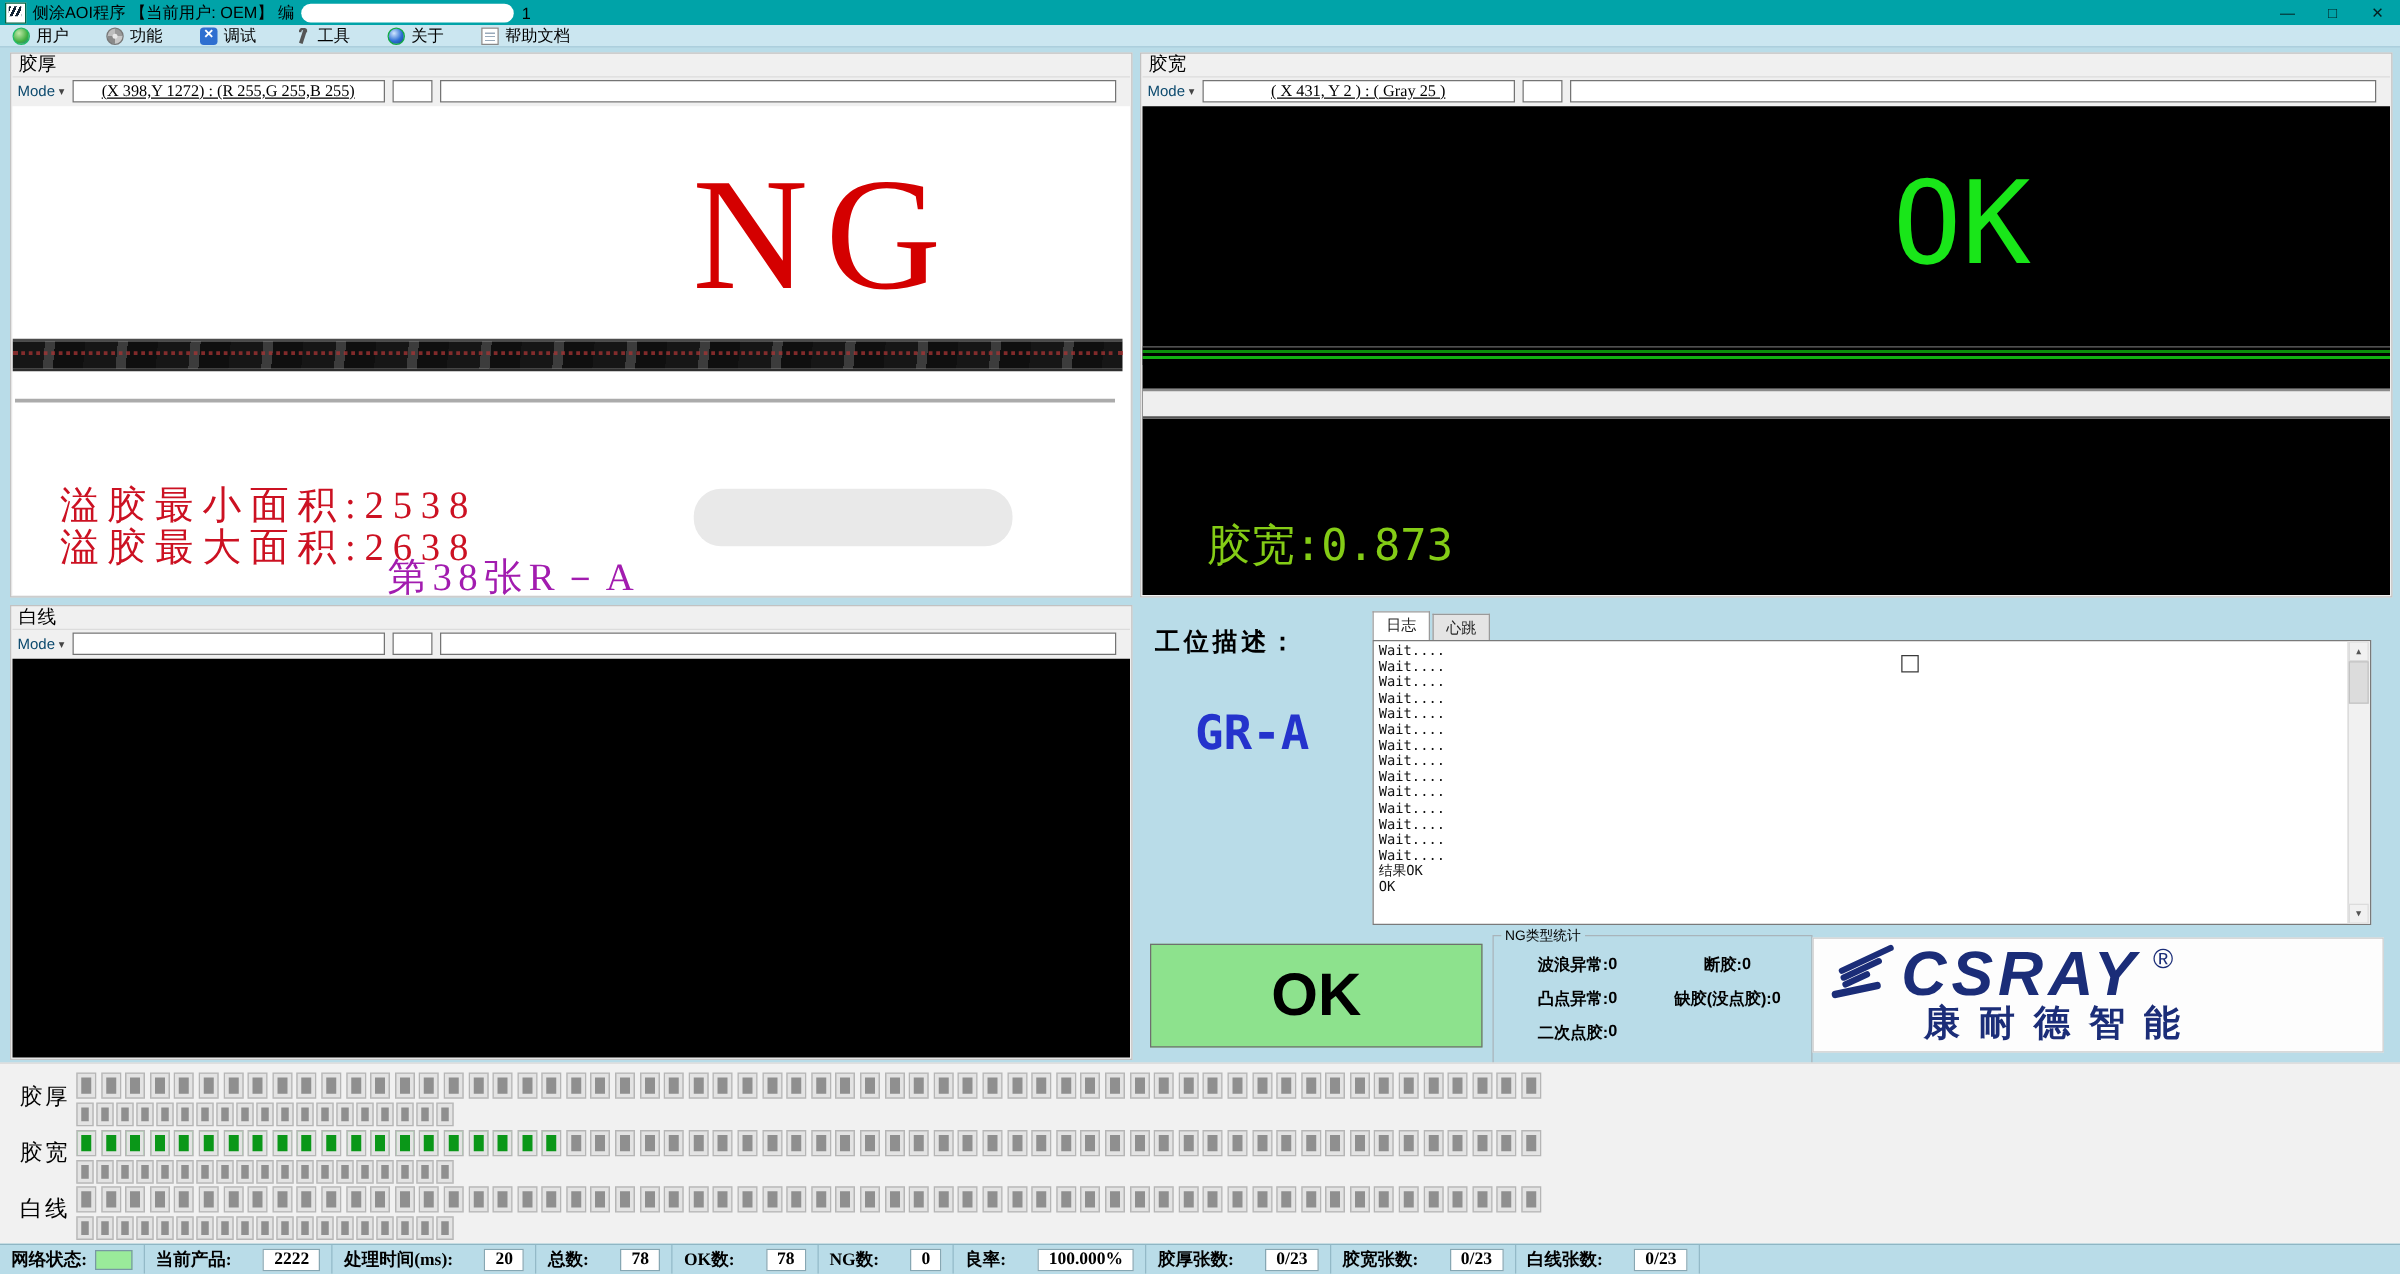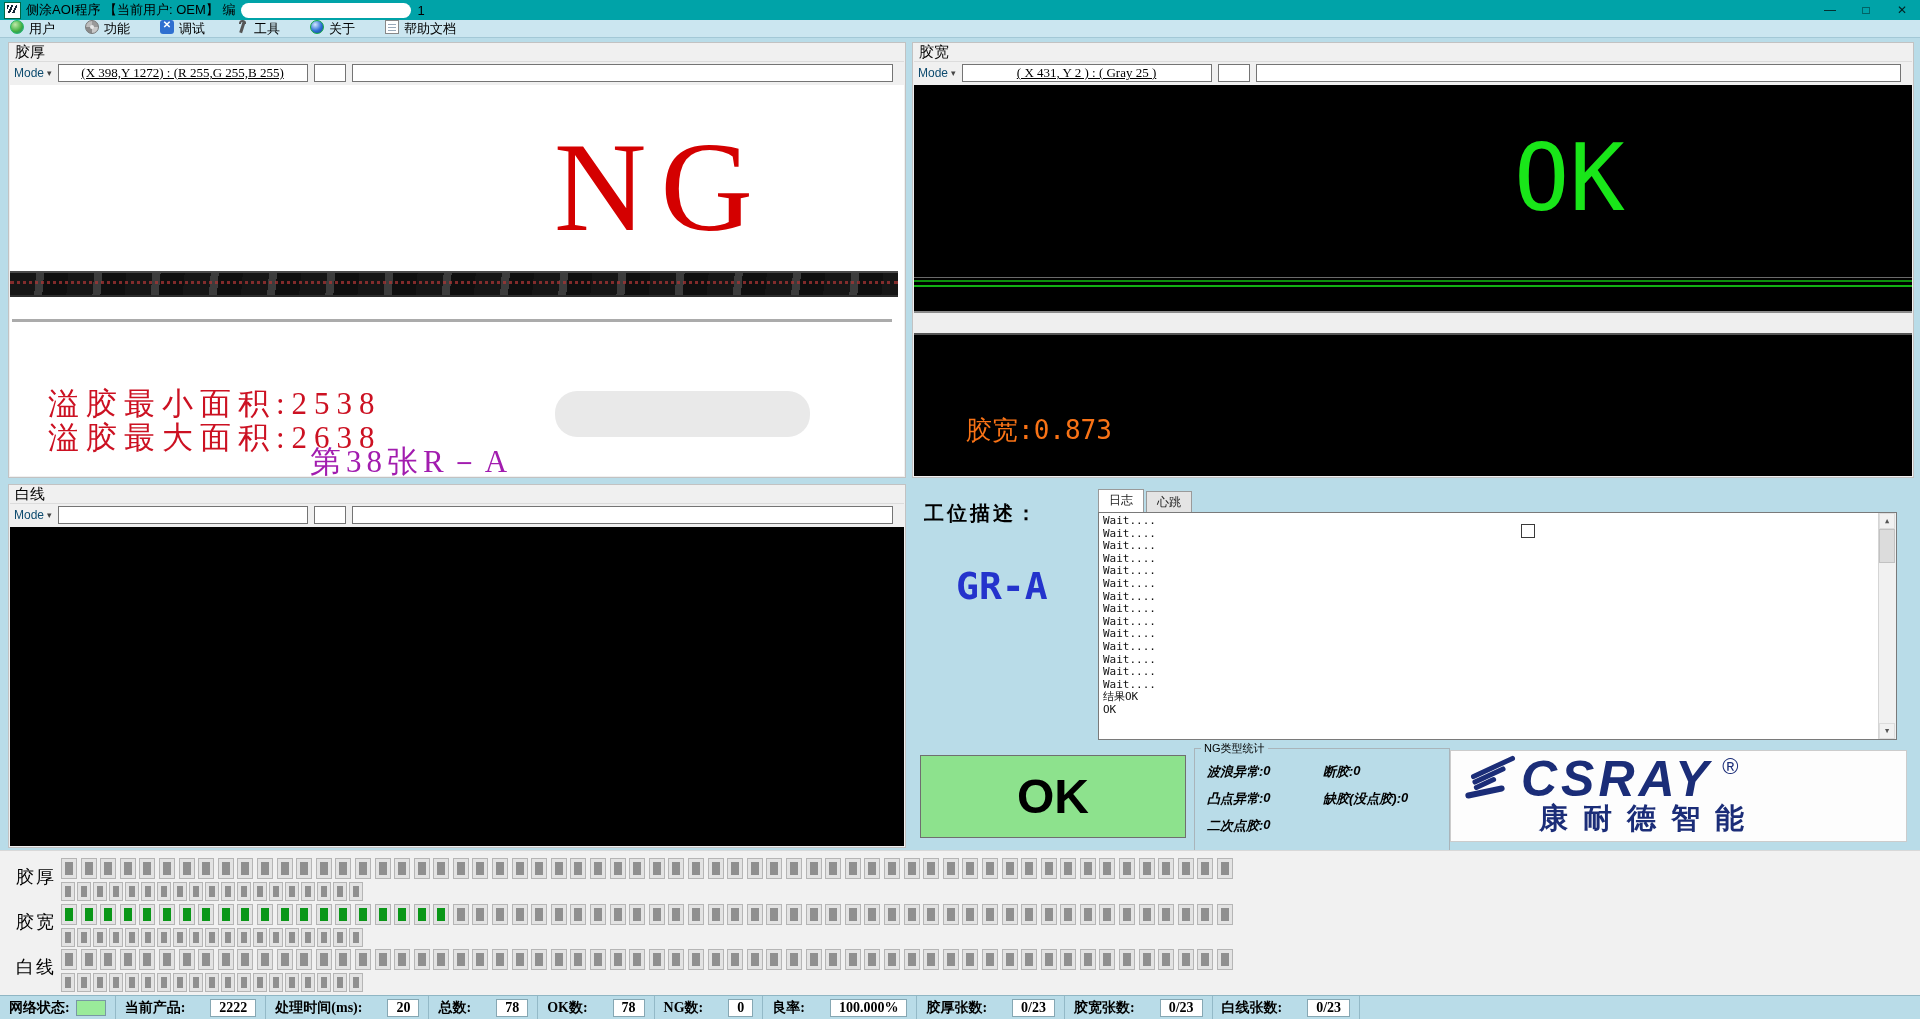--- a/index.html
+++ b/index.html
@@ -16,21 +16,21 @@
   .title-text{white-space:nowrap;}
   .title-redact{width:170px;height:15px;background:#fff;border-radius:8px;margin:0 6px;}
   .win-controls{margin-left:auto;display:flex;height:100%;}
   .win-btn{width:36px;height:100%;display:flex;align-items:center;justify-content:center;
            font-size:12px;color:#041f1f;cursor:default;}
 
   
   .menubar{position:absolute;left:0;top:20px;width:1920px;height:18px;background:#cbe6f0;
            border-bottom:1px solid #a3c8d6;display:flex;align-items:center;gap:30px;
            padding-left:10px;box-sizing:border-box;font-size:13px;}
-  .menu-item{display:flex;gap:5px;cursor:default;}
+  .menu-item{display:flex;align-items:center;gap:5px;cursor:default;}
   .mi-icon{width:14px;height:14px;display:inline-block;position:relative;flex:0 0 auto;}
   .icon-user{border-radius:50%;background:radial-gradient(circle at 35% 30%,#bfe8a8,#3fae3f 60%,#1d7a9e);border:1px solid #2b6;box-sizing:border-box;}
   .icon-gear{background:conic-gradient(#9a9a9a 0 25%,#c9c9c9 0 50%,#8a8a8a 0 75%,#bdbdbd 0);border-radius:50%;border:1px solid #777;box-sizing:border-box;}
   .icon-gear:before{content:"";position:absolute;left:4px;top:4px;width:4px;height:4px;background:#e8e8e8;border-radius:50%;}
   .icon-debug{background:#2f6fd0;border-radius:3px;}
   .icon-debug:before{content:"✕";position:absolute;left:0;top:-1px;width:14px;text-align:center;color:#fff;font-size:10px;font-weight:bold;}
   .icon-tools{width:8px;margin:0 3px;}
   .icon-tools:before{content:"";position:absolute;left:3px;top:1px;width:3px;height:12px;background:#555;transform:rotate(18deg);}
   .icon-tools:after{content:"";position:absolute;left:1px;top:0;width:7px;height:4px;border:2px solid #555;border-bottom:none;border-radius:4px 4px 0 0;box-sizing:border-box;}
   .icon-about{border-radius:50%;background:radial-gradient(circle at 35% 30%,#cfe6ff,#2e6fd4 55%,#123f8a);border:1px solid #1a4;box-sizing:border-box;}
@@ -71,21 +71,21 @@
            font-size:31px;letter-spacing:5px;color:#a21caf;white-space:nowrap;}
 
   
   .ok-text{position:absolute;left:600px;top:48px;font-family:"DejaVu Sans Mono",monospace;
            font-size:92px;line-height:1;color:#19e619;}
   .band-green{position:absolute;left:0;right:0;top:192px;height:14px;border-top:1px solid #6a6a6a;
            background:repeating-linear-gradient(180deg,#000 0 2px,#0b8f0b 2px 4px,#000 4px 7px,#12b012 7px 9px,#000 9px 14px);}
   .band-white{position:absolute;left:0;right:0;top:226px;height:20px;background:#efefef;
            border-top:2px solid #8a8a8a;border-bottom:2px solid #555;}
   .measure-text{position:absolute;left:52px;top:328px;font-family:"DejaVu Sans Mono",monospace;
-           font-size:26px;color:#f97316;}
+           font-size:35px;color:#84cc16;}
 
   
   .quadrant{position:absolute;left:912px;top:446px;width:1002px;height:364px;}
   .station-label{position:absolute;left:12px;top:16px;font-size:20px;font-weight:bold;letter-spacing:3px;}
   .station-value{position:absolute;left:44px;top:80px;font-size:38px;color:#2433cc;
            font-family:"DejaVu Sans Mono",monospace;font-weight:bold;}
   .log-panel{position:absolute;left:186px;top:8px;width:799px;}
   .tabs{display:flex;height:20px;align-items:flex-end;}
   .tab{font-size:12px;padding:2px 10px 1px;background:#e4e4e4;border:1px solid #9a9a9a;
        border-bottom:none;margin-right:2px;color:#222;}
@@ -101,21 +101,21 @@
   .sb-thumb{position:absolute;left:0;top:16px;width:16px;height:34px;background:#dcdcdc;border:1px solid #c2c2c2;box-sizing:border-box;}
   .float-checkbox{position:absolute;left:609px;top:40px;width:12px;height:12px;background:#fff;border:1px solid #3a3a3a;}
   .ok-banner{position:absolute;left:8px;top:271px;width:266px;height:83px;background:#8de28d;
        border:1px solid #6f6f6f;display:flex;align-items:center;justify-content:center;
        font-size:48px;font-weight:bold;color:#000;box-sizing:border-box;}
   .stats-box{position:absolute;left:282px;top:264px;width:256px;height:122px;border:1px solid #a9b4ba;box-sizing:border-box;}
   .stats-title{position:absolute;top:-8px;left:6px;background:#b9dce8;font-size:11px;padding:0 3px;}
   .stat-col{position:absolute;top:14px;display:flex;flex-direction:column;gap:9px;font-size:13px;font-weight:bold;}
   .stat-col1{left:12px;width:110px;}
   .stat-col2{left:128px;width:118px;}
-  .stat-item{display:flex;justify-content:flex-start;font-style:italic;}
+  .stat-item{display:flex;justify-content:center;}
   .logo-box{position:absolute;left:538px;top:266px;width:457px;height:92px;background:#fdfdfd;
        border:1px solid #ccc;box-sizing:border-box;color:#1b2d78;overflow:hidden;}
   .logo-row{display:flex;align-items:flex-start;padding:6px 0 0 12px;}
   .swoosh{position:relative;width:58px;height:44px;flex:0 0 auto;}
   .swoosh i{position:absolute;background:#1b2d78;height:5px;border-radius:3px;transform:rotate(-25deg);}
   .swoosh i:nth-child(1){width:48px;left:6px;top:8px;}
   .swoosh i:nth-child(2){width:36px;left:8px;top:16px;}
   .swoosh i:nth-child(3){width:24px;left:10px;top:24px;}
   .swoosh i:nth-child(4){width:40px;left:2px;top:32px;transform:rotate(-12deg);height:6px;}
   .logo-text{font-size:50px;font-weight:bold;font-style:italic;letter-spacing:4px;line-height:44px;}

